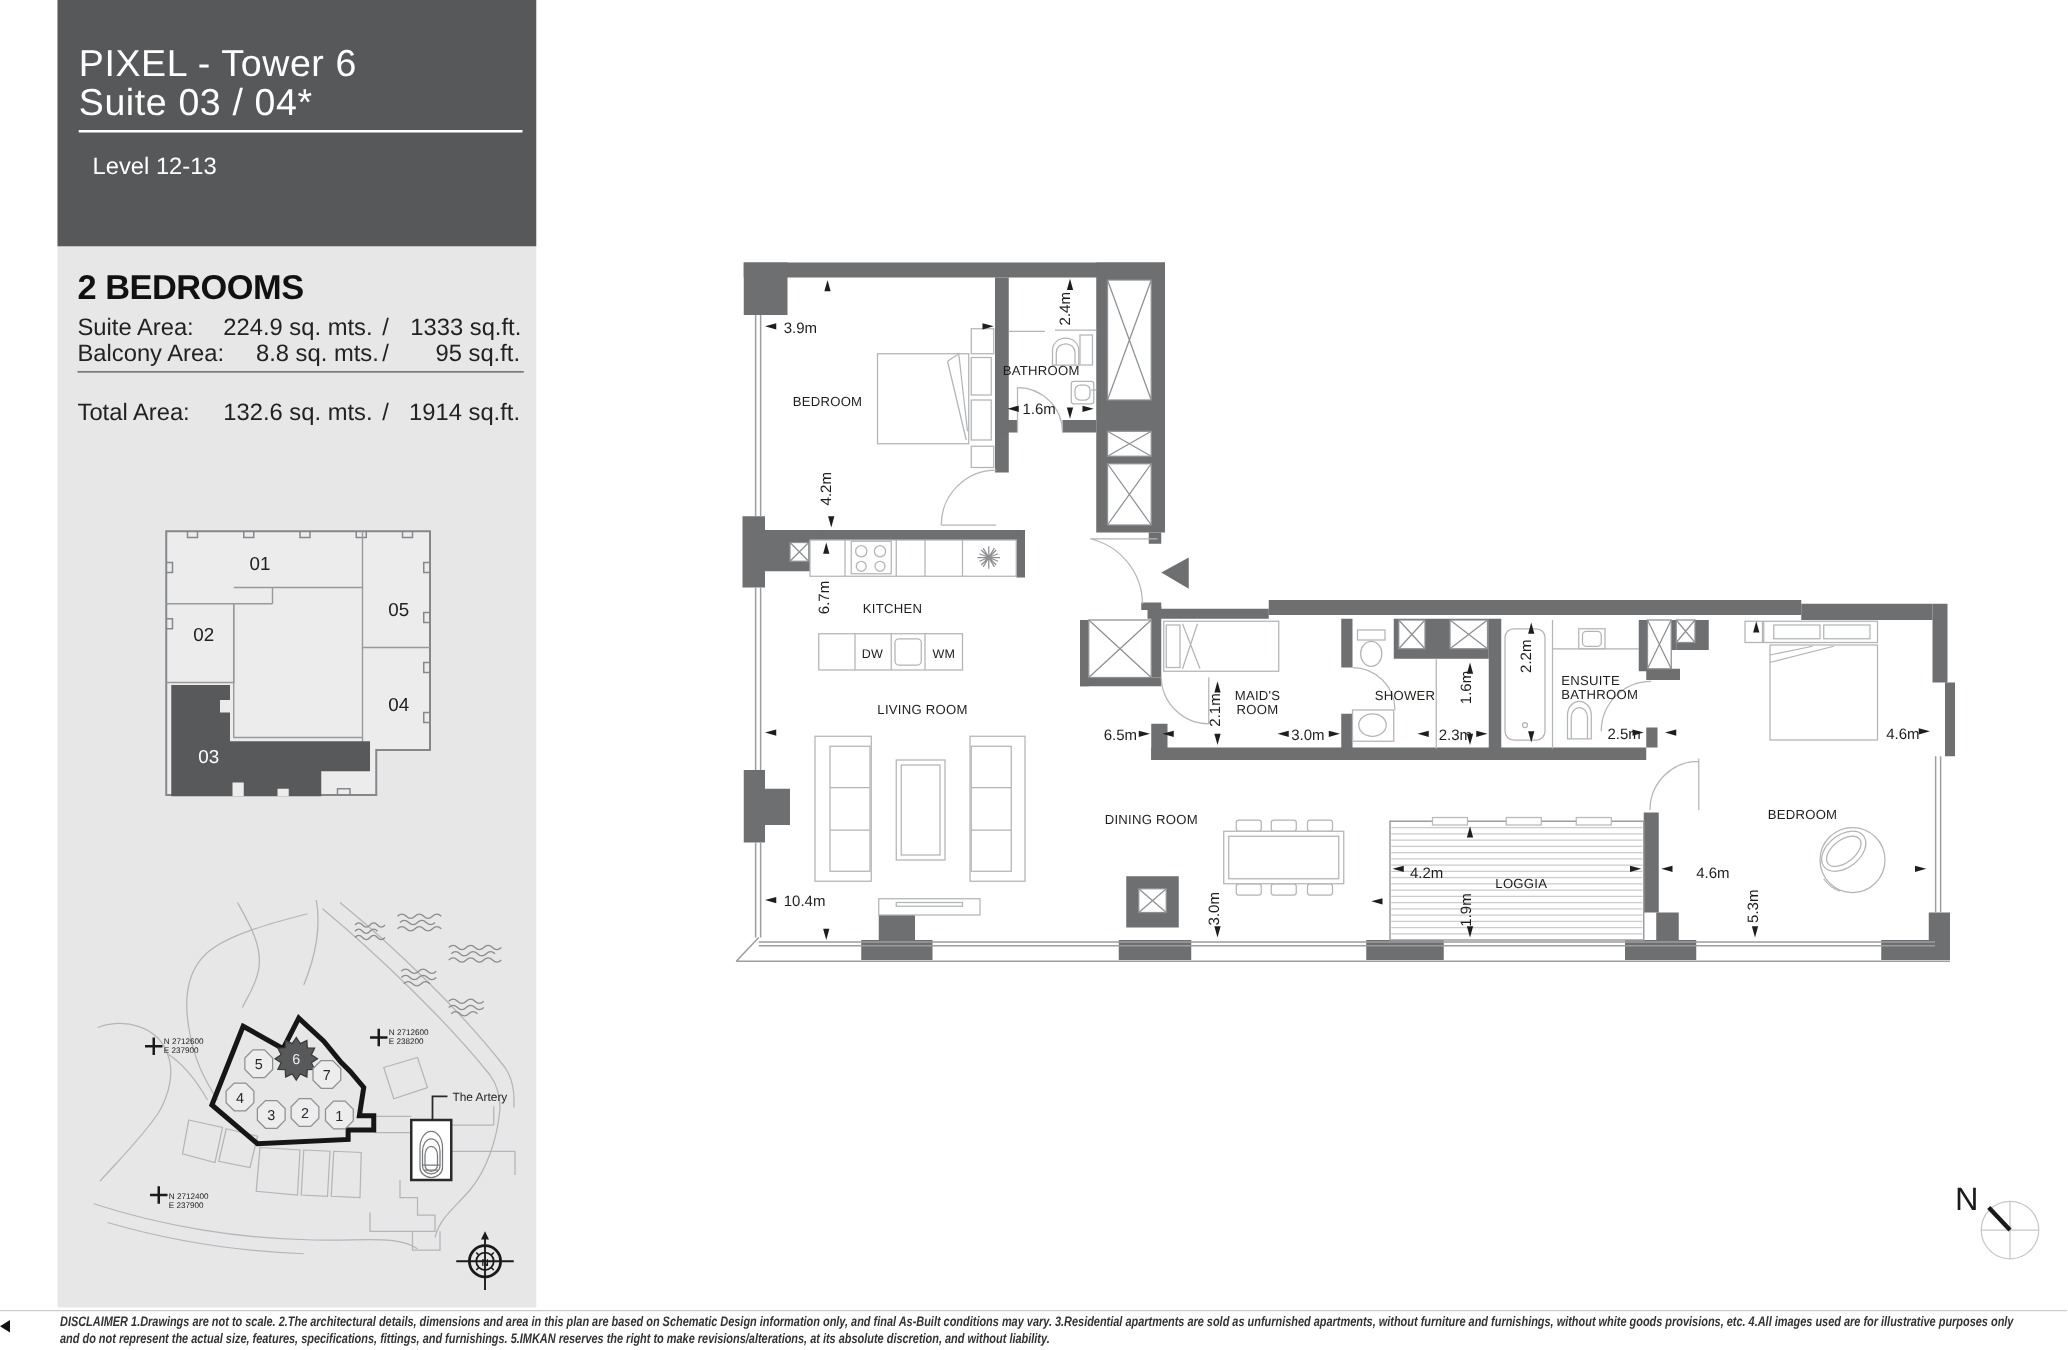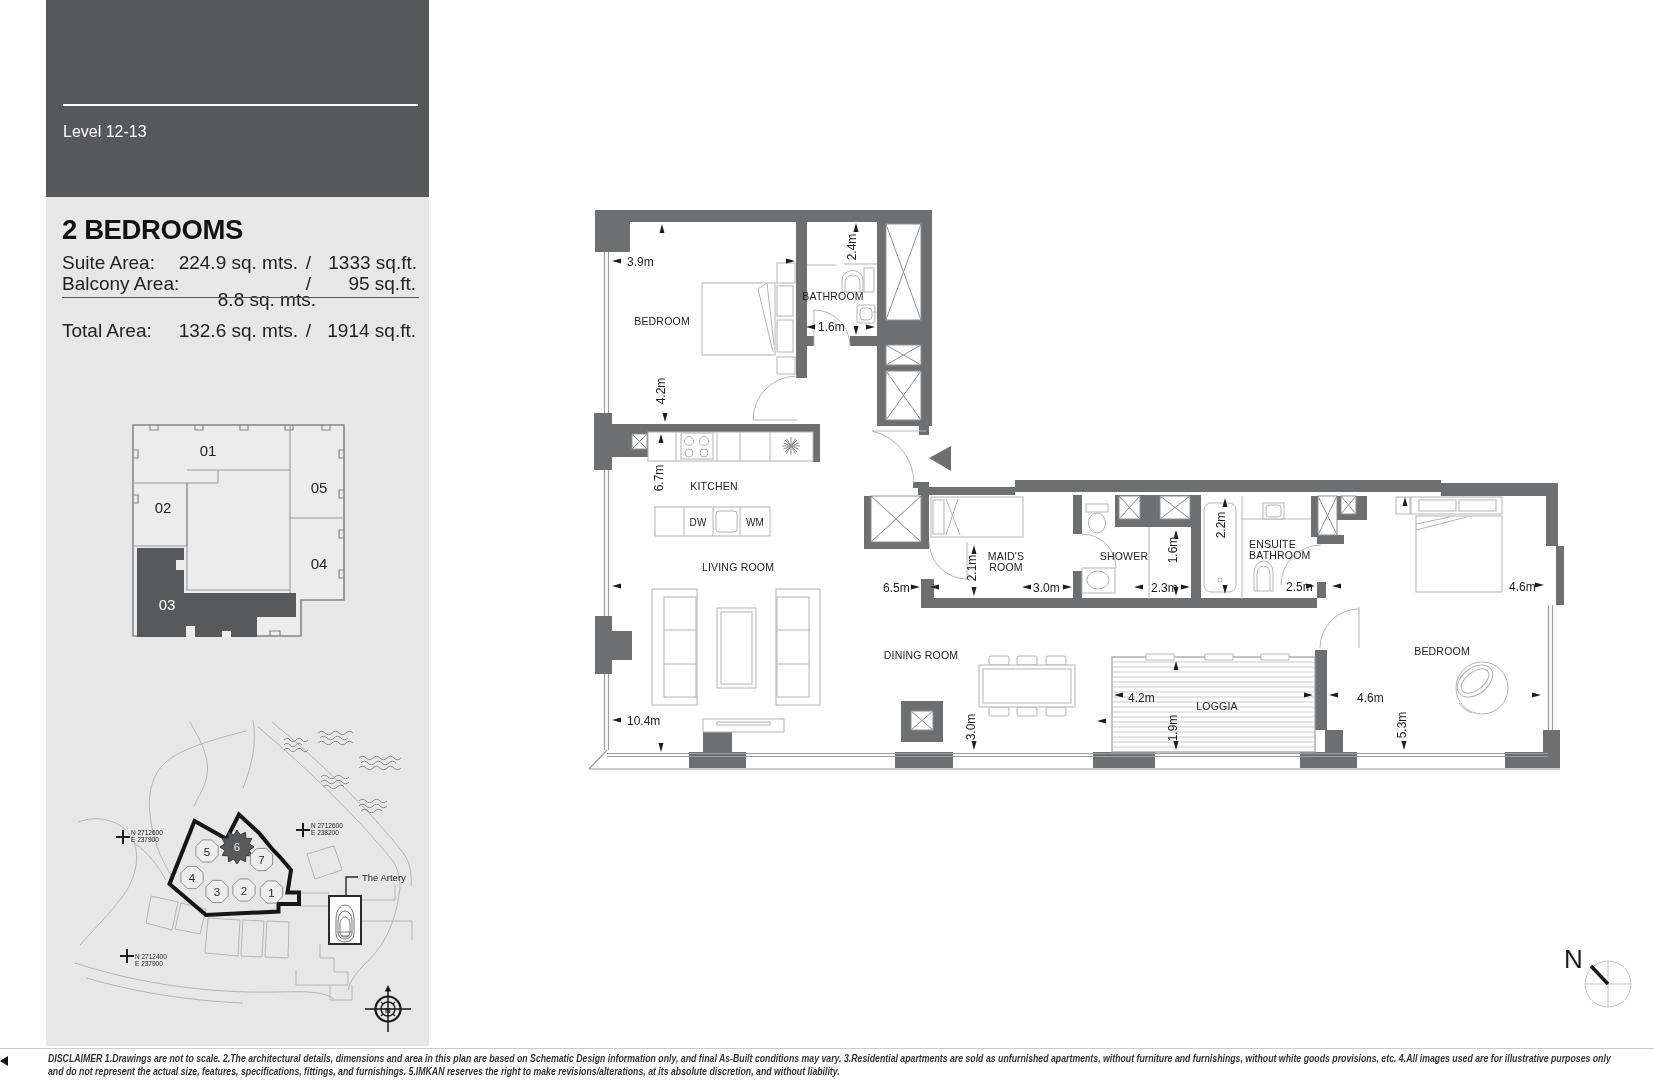--- a/index.html
+++ b/index.html
@@ -9,30 +9,31 @@
   svg text{font-family:"Liberation Sans", sans-serif;}
 </style>
 </head>
 <body>
 <div id="page">
 
 <div class="abs" style="left:46px;top:0;width:383px;height:1046px;background:#e7e7e8;"></div>
 
 <div class="abs" style="left:46px;top:0;width:383px;height:197px;background:#57585a;"></div>
 
+<div class="abs" style="left:63px;top:36px;width:360px;color:#ffffff;font-size:30px;line-height:31px;letter-spacing:0.5px;">PIXEL - Tower 6<br>Suite 03 / 04*</div>
 
 <div class="abs" style="left:63px;top:104px;width:355px;height:2px;background:#ffffff;"></div>
 
-<div class="abs" style="left:63px;top:123px;color:#ffffff;font-size:16px;">Level 12-13</div>
+<div class="abs" style="left:74px;top:123px;color:#ffffff;font-size:19px;">Level 12-13</div>
 
 <div class="abs" style="left:62px;top:214px;color:#111111;font-size:27.5px;font-weight:bold;letter-spacing:-0.4px;">2 BEDROOMS</div>
 
 <div class="abs" style="left:62px;top:252px;width:357px;color:#222222;font-size:19px;line-height:21px;">
   <div style="position:relative;height:21px;"><span>Suite Area:</span><span style="position:absolute;right:121px;">224.9 sq. mts.</span><span style="position:absolute;right:108px;">/</span><span style="position:absolute;right:2px;">1333 sq.ft.</span></div>
-  <div style="position:relative;height:21px;"><span>Balcony Area:</span><span style="position:absolute;right:103px;margin-top:16px;">8.8 sq. mts.</span><span style="position:absolute;right:108px;">/</span><span style="position:absolute;right:3px;">95 sq.ft.</span></div>
+  <div style="position:relative;height:21px;"><span>Balcony Area:</span><span style="position:absolute;right:116px;">8.8 sq. mts.</span><span style="position:absolute;right:108px;">/</span><span style="position:absolute;right:3px;">95 sq.ft.</span></div>
   <div style="border-top:1.5px solid #555;margin-top:3px;padding-top:22px;position:relative;height:21px;"><span>Total Area:</span><span style="position:absolute;right:121px;">132.6 sq. mts.</span><span style="position:absolute;right:108px;">/</span><span style="position:absolute;right:3px;">1914 sq.ft.</span></div>
 </div>
 
 
 <div class="abs" style="left:0;top:1048px;width:1654px;height:1px;background:#cccccc;"></div>
 
 <div class="abs" style="left:0;top:1056px;width:0;height:0;border-top:5px solid transparent;border-bottom:5px solid transparent;border-right:8px solid #111;"></div>
 
 <div class="abs" style="left:48px;top:1052px;white-space:nowrap;color:#333333;font-size:11px;font-style:italic;font-weight:bold;line-height:13.2px;transform:scaleX(0.795);transform-origin:0 0;">DISCLAIMER 1.Drawings are not to scale. 2.The architectural details, dimensions and area in this plan are based on Schematic Design information only, and final As-Built conditions may vary. 3.Residential apartments are sold as unfurnished apartments, without furniture and furnishings, without white goods provisions, etc. 4.All images used are for illustrative purposes only<br>and do not represent the actual size, features, specifications, fittings, and furnishings. 5.IMKAN reserves the right to make revisions/alterations, at its absolute discretion, and without liability.</div>
 

